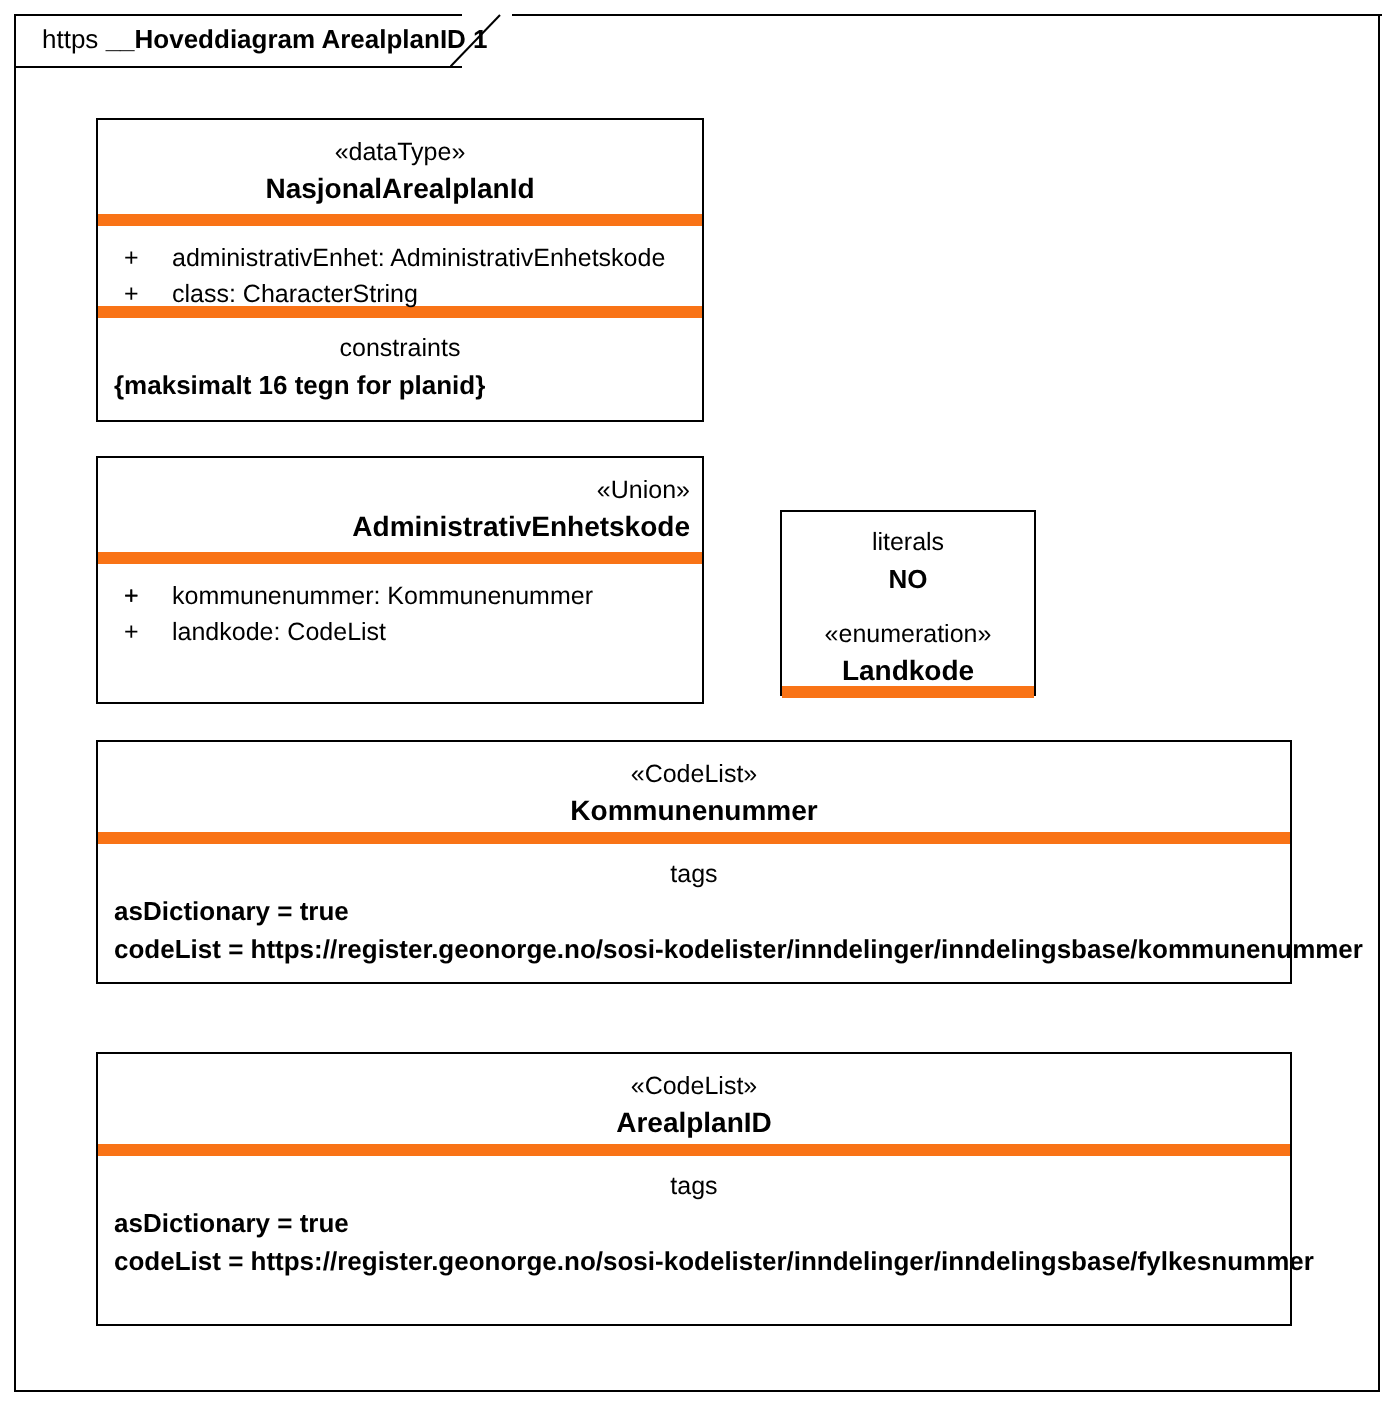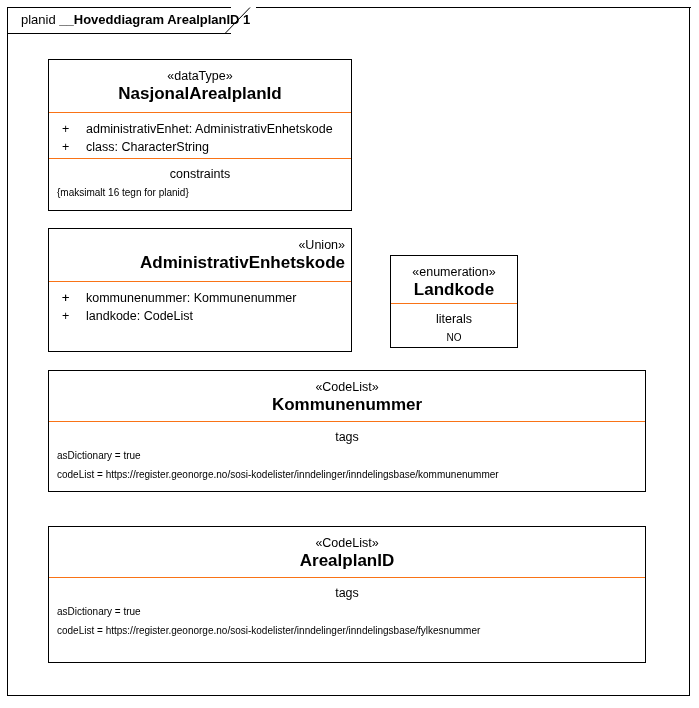--- a/index.html
+++ b/index.html
@@ -82,35 +82,35 @@
 
   
   .uml-box {
     position: absolute;
     box-sizing: border-box;
     border: 1px solid #000000;
     background: #ffffff;
   }
   .uml-compartment {
     box-sizing: border-box;
-    border-bottom: 1px solid #f97316;
+    border-bottom: 6px solid #f97316;
   }
   .uml-compartment.last { border-bottom: none; }
 
   .comp-header {
     text-align: center;
     padding: 8px 6px 8px 6px;
   }
   .stereotype {
     font-size: 12.5px;
     line-height: 17px;
     font-weight: normal;
   }
   .classname {
-    font-size: 17px;
+    font-size: 14px;
     line-height: 18px;
     font-weight: bold;
   }
 
   .comp-attrs {
     padding: 7px 6px 8px 6px;
   }
   .attr-row {
     font-size: 12.5px;
     line-height: 18px;
@@ -126,24 +126,25 @@
 
   .comp-section {
     padding: 6px 6px 8px 6px;
   }
   .section-title {
     text-align: center;
     font-size: 12.5px;
     line-height: 18px;
   }
   .section-line {
-    font-size: 10px;
+    font-size: 13px;
     line-height: 19px;
     white-space: nowrap;
     padding-left: 2px;
+    font-weight: bold;
   }
   .section-line.centered {
     text-align: center;
     padding-left: 0;
   }
 </style>
 </head>
 <body>
 
 <div id="diagram-frame">
@@ -153,21 +154,21 @@
 <div id="diagram-tab">
   <div id="tab-border-top"></div>
   <div id="tab-border-bottom"></div>
   <div id="tab-diagonal">
     <svg width="32" height="27" viewBox="0 0 32 27">
       <line x1="0" y1="26.5" x2="25" y2="0.5" stroke="#000000" stroke-width="1"></line>
       <line x1="0" y1="0.5" x2="6" y2="0.5" stroke="#000000" stroke-width="1"></line>
     </svg>
   </div>
   <div id="tab-label">
-    <span class="kw">planid</span>
+    <span class="kw">https</span>
     <span class="nm">__Hoveddiagram ArealplanID 1</span>
   </div>
 </div>
 
 <div class="uml-box" style="left:48px; top:59px; width:304px; height:152px;">
   <div class="uml-compartment comp-header" style="height:53px;">
     <div class="stereotype">«dataType»</div>
     <div class="classname">NasjonalArealplanId</div>
   </div>
   <div class="uml-compartment comp-attrs" style="height:46px;">
@@ -200,27 +201,27 @@
       <span>kommunenummer: Kommunenummer</span>
     </div>
     <div class="attr-row">
       <span class="attr-vis">+</span>
       <span>landkode: CodeList</span>
     </div>
   </div>
 </div>
 
 <div class="uml-box" style="left:390px; top:255px; width:128px; height:93px;">
+  <div class="uml-compartment comp-section last" style="height:45px;">
+    <div class="section-title">literals</div>
+    <div class="section-line centered">NO</div>
+  </div>
   <div class="uml-compartment comp-header" style="height:48px;">
     <div class="stereotype">«enumeration»</div>
     <div class="classname">Landkode</div>
-  </div>
-  <div class="uml-compartment comp-section last" style="height:45px;">
-    <div class="section-title">literals</div>
-    <div class="section-line centered">NO</div>
   </div>
 </div>
 
 <div class="uml-box" style="left:48px; top:370px; width:598px; height:122px;">
   <div class="uml-compartment comp-header" style="height:51px;">
     <div class="stereotype">«CodeList»</div>
     <div class="classname">Kommunenummer</div>
   </div>
   <div class="uml-compartment comp-section last" style="height:71px;">
     <div class="section-title">tags</div>

